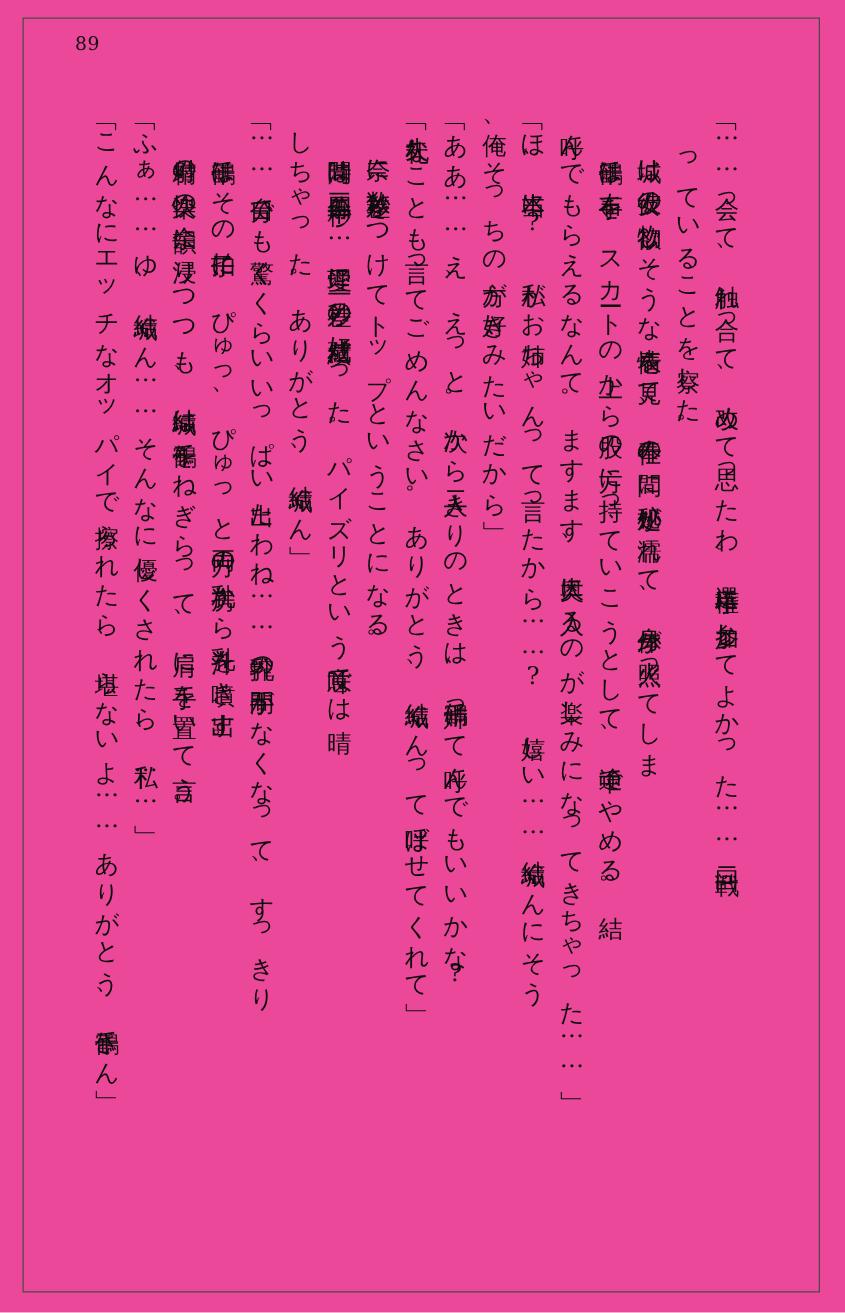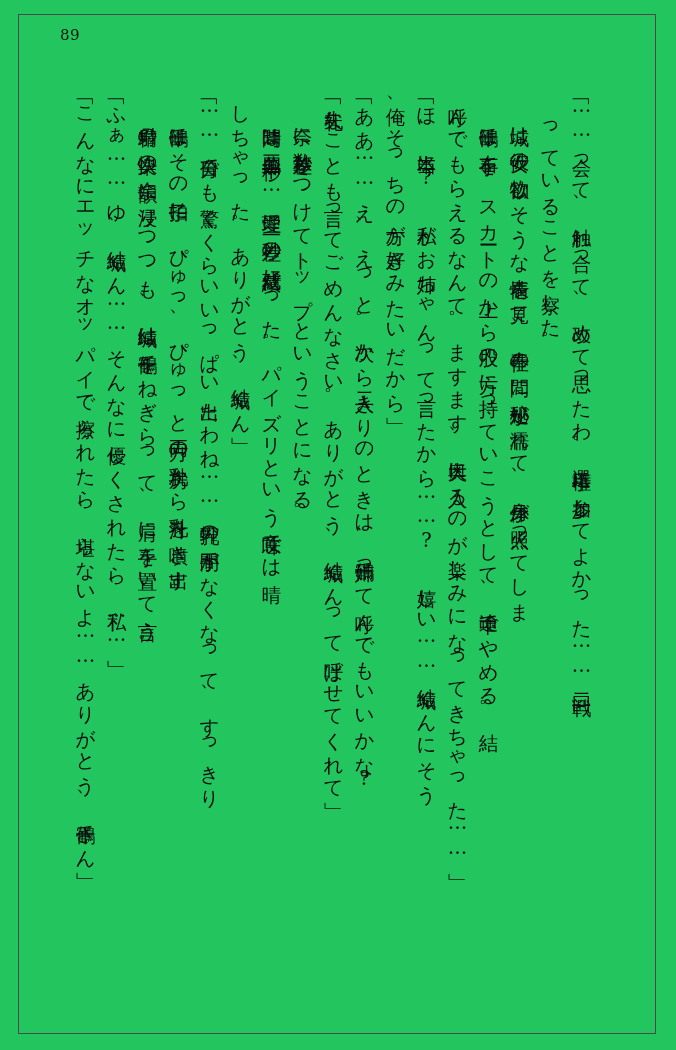--- a/index.html
+++ b/index.html
@@ -7,21 +7,21 @@
     padding: 0;
     background: #ffffff;
   }
   body {
     font-family: "DejaVu Serif", serif;
   }
   .page {
     position: relative;
     width: 676px;
     height: 1050px;
-    background: #22c55e;
+    background: #ec4899;
     overflow: hidden;
   }
   
   .page-frame {
     position: absolute;
     left: 18px;
     top: 14px;
     width: 638px;
     height: 1020px;
     border: 1px solid #4a4a4a;

